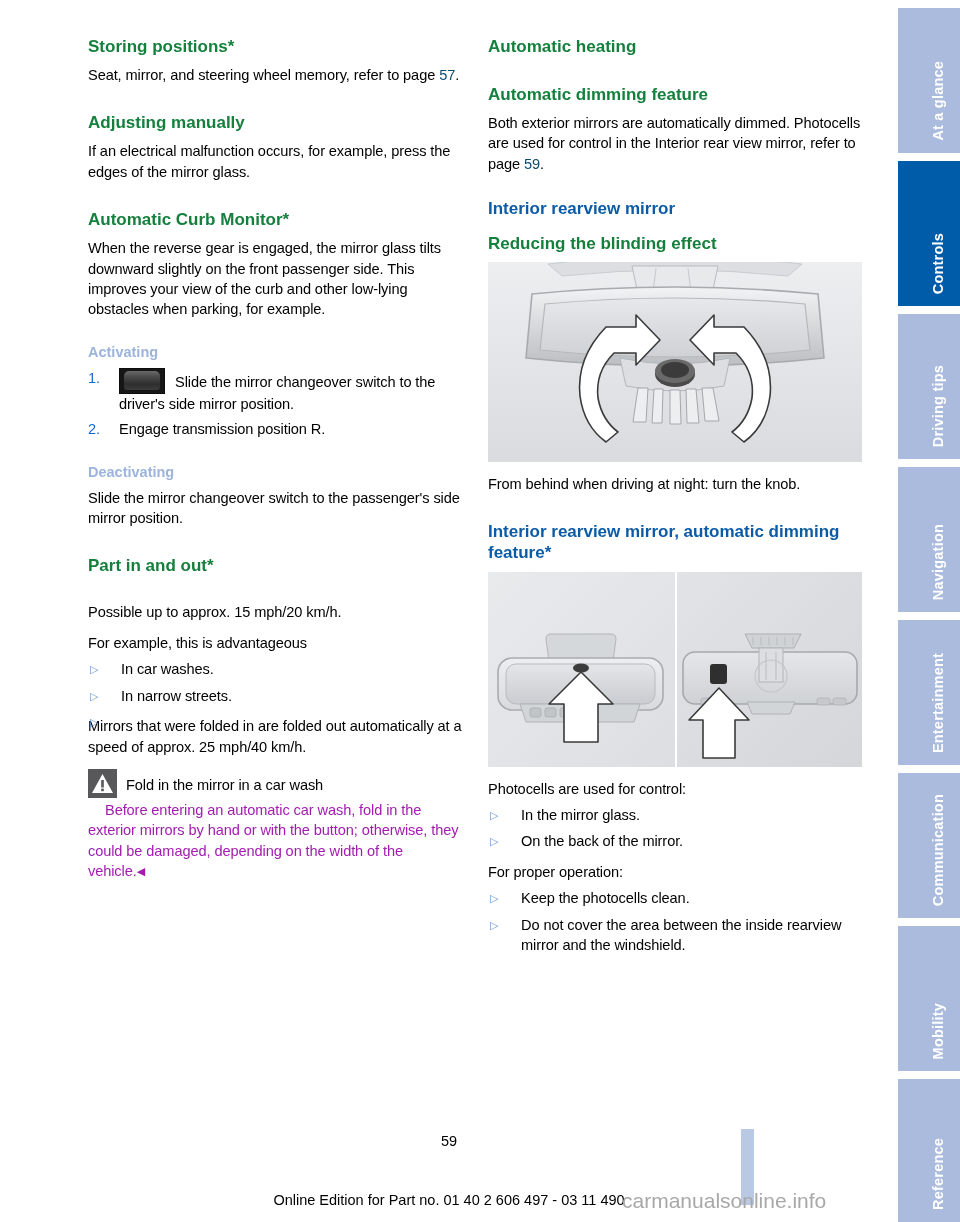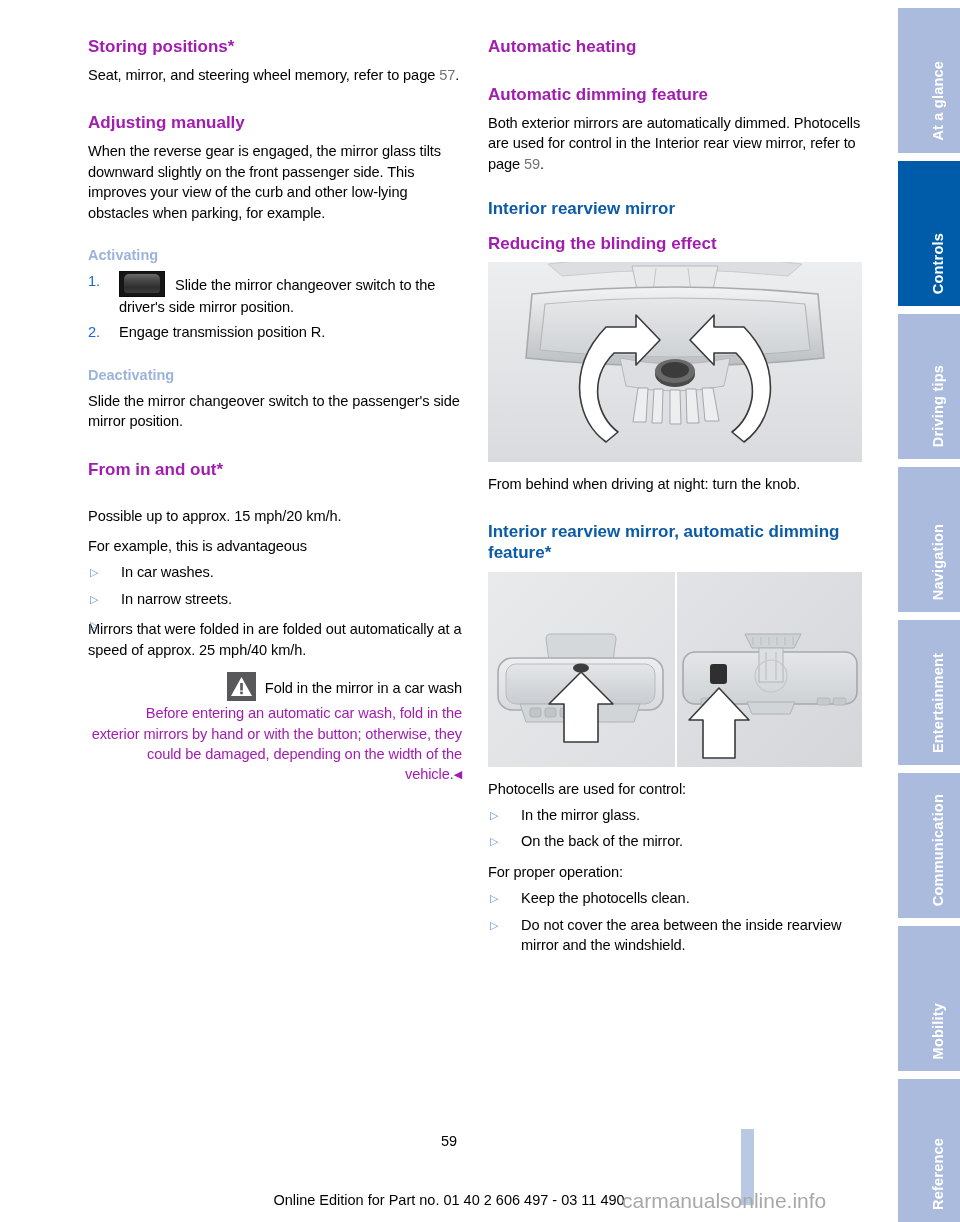--- a/index.html
+++ b/index.html
@@ -19,21 +19,21 @@
   
   .h-section {
     color: #0b5ba6;
     font-size: 17px;
     font-weight: bold;
     line-height: 21px;
     margin-top: 24px;
     margin-bottom: 9px;
   }
   .h-major {
-    color: #a21caf;
+    color: #15803d;
     font-size: 17px;
     font-weight: bold;
     line-height: 21px;
     margin-top: 27px;
     margin-bottom: 8px;
   }
   .h-major.first { margin-top: 0; }
   .h-minor {
     color: #9cb4dc;
     font-size: 14.5px;
@@ -45,21 +45,21 @@
 
   
   p.body {
     color: #000;
     font-size: 14.6px;
     line-height: 20.4px;
     margin-bottom: 10px;
     letter-spacing: -0.1px;
   }
   p.tight { margin-bottom: 6px; }
-  .pref { color: #737373; }
+  .pref { color: #0c4a6e; }
 
   
   .steps { list-style: none; margin-bottom: 10px; }
   .step {
     position: relative;
     padding-left: 31px;
     font-size: 14.6px;
     line-height: 20.4px;
     color: #000;
     margin-bottom: 5px;
@@ -123,21 +123,21 @@
   .warn-tri {
     display: inline-block;
     width: 29px; height: 29px;
     vertical-align: -8px;
     margin-right: 9px;
     background: #58585a;
     position: relative;
   }
   .warn-tri svg { position: absolute; left: 3px; top: 4px; }
 
-  .warn-block { margin-top: 12px; text-align: right; }
+  .warn-block { margin-top: 12px; }
   .warn-head {
     font-size: 14.6px; line-height: 20.4px; color:#000;
     margin-bottom: 2px; letter-spacing: -0.1px;
   }
   .warn-body {
     font-size: 14.6px; line-height: 20.4px; color:#a21caf;
     letter-spacing: -0.1px;
   }
   .warn-body .lead { display:inline-block; width: 17px; }
   .endmark { font-size: 11px; vertical-align: 1px; }
@@ -217,39 +217,41 @@
 <body>
 
 <div class="page">
 
   <div class="col col-left">
 
     <h2 class="h-major first">Storing positions*</h2>
     <p class="body"><span>Seat, mirror, and steering wheel memory, refer to page </span><span class="pref">57</span><span>.</span></p>
 
     <h2 class="h-major">Adjusting manually</h2>
-
+    <p class="body">If an electrical malfunction occurs, for example, press the edges of the mirror glass.</p>
+
+    <h2 class="h-major">Automatic Curb Monitor*</h2>
     <p class="body">When the reverse gear is engaged, the mirror glass tilts downward slightly on the front passenger side. This improves your view of the curb and other low-lying obstacles when parking, for example.</p>
 
     <h3 class="h-minor">Activating</h3>
     <ol class="steps">
       <li class="step">
         <span class="num">1.</span>
         <span class="sw-rocker"></span><span>Slide the mirror changeover switch to the driver's side mirror position.</span>
       </li>
       <li class="step">
         <span class="num">2.</span>
         <span>Engage transmission position R.</span>
       </li>
     </ol>
 
     <h3 class="h-minor">Deactivating</h3>
     <p class="body">Slide the mirror changeover switch to the passenger's side mirror position.</p>
 
-    <h2 class="h-major">From in and out*</h2>
+    <h2 class="h-major">Part in and out*</h2>
 
 
     <p class="body" style="margin-top:26px">Possible up to approx. 15 mph/20 km/h.</p>
     <p class="body tight">For example, this is advantageous</p>
 
     <ul class="bullets">
       <li class="bullet">
         <span class="tri">▷</span>
         <span>In car washes.</span>
       </li>

